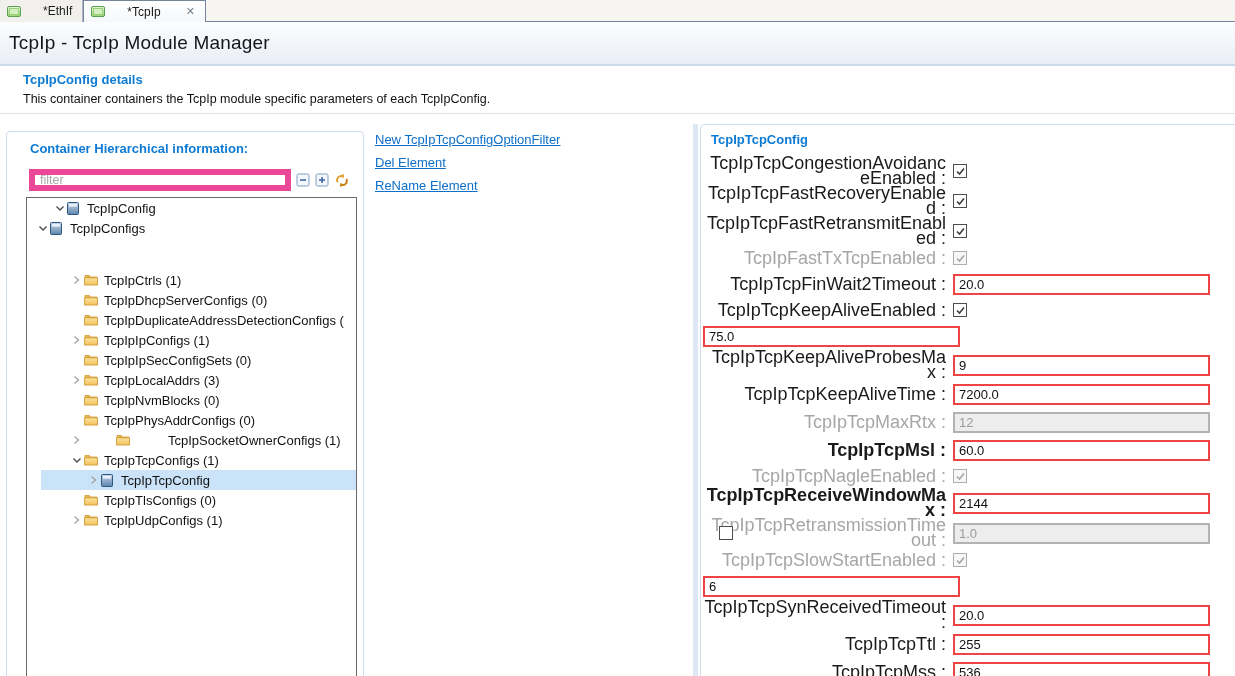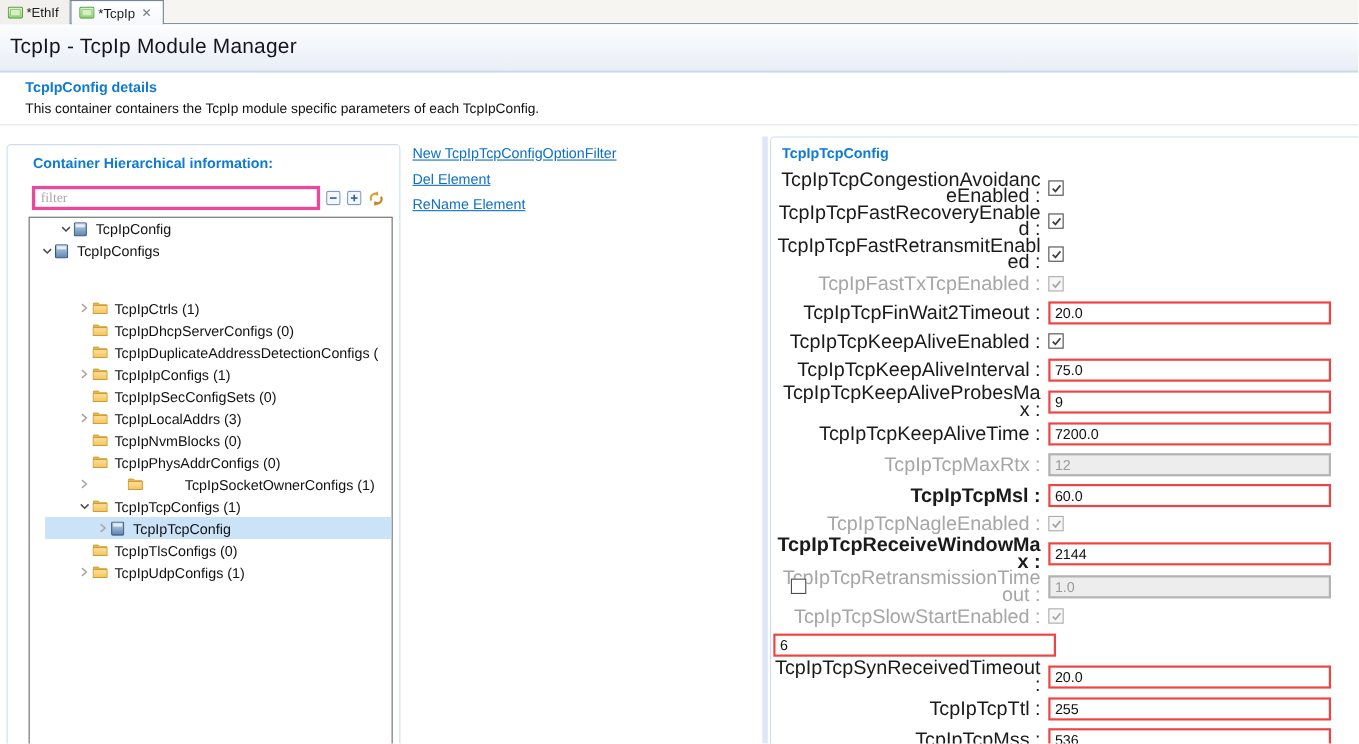--- a/index.html
+++ b/index.html
@@ -3,21 +3,21 @@
 <meta charset="utf-8">
 <style>
   * { margin:0; padding:0; box-sizing:border-box; }
   html,body { width:1235px; height:676px; overflow:hidden; background:#fff;
     font-family:"Liberation Sans", sans-serif; color:#1a1a1a; }
   body { position:relative; }
 
   
   .tabbar { position:absolute; left:0; top:0; width:1235px; height:22px;
     background:#f6f5f2; border-bottom:1px solid #75869c; display:flex; }
-  .tab { display:flex; align-items:center; gap:3px; padding:0 10px 0 7px;
+  .tab { display:flex; align-items:center; gap:22px; padding:0 10px 0 7px;
     font-size:12px; color:#1c1c1c; height:22px; border-right:1px solid #aab4c2;
     background:#f1f0ec; cursor:default; }
   .tab .tab-icon { display:inline-flex; }
   .tab.active { background:linear-gradient(#ffffff,#f6f8fb);
     border:1px solid #75869c; border-bottom:none; height:22px; position:relative; z-index:2; }
   .tab-close { color:#76828f; font-size:11px; margin-left:3px; cursor:pointer; }
 
   
   .titlebar { position:absolute; left:0; top:22px; width:1235px; height:44px;
     background:linear-gradient(#fcfdfe,#e9eef6);
@@ -35,22 +35,22 @@
   .section-title { color:#0d7bd4; font-weight:bold; font-size:13px; }
   .left-section  { left:6px;  top:131px; width:358px; height:560px; }
   .left-section .section-title { position:absolute; left:23px; top:9px; }
   .right-section { left:700px; top:124px; width:560px; height:566px; }
   .right-section .section-title { position:absolute; left:10px; top:7px; }
   .sash { position:absolute; left:693px; top:124px; width:5px; height:552px; background:#dde7f5; }
 
   
   .filter-row { position:absolute; left:22px; top:37px; width:324px; height:22px;
     display:flex; align-items:center; }
-  .filter-input { width:262px; height:22px; border:3px solid #ec4899; font-size:12.5px;
-    padding:0 5px; color:#222; font-family:Liberation Serif, serif; }
+  .filter-input { width:262px; height:22px; border:6px solid #ec4899; font-size:12.5px;
+    padding:0 5px; color:#222; font-family:Liberation Sans, sans-serif; }
   .filter-input::placeholder { color:#a9a9a9; }
   .tool-btn { display:inline-flex; margin-left:5px; cursor:pointer; }
   .refresh-btn { display:inline-flex; margin-left:5px; cursor:pointer; }
 
   
   .tree { position:absolute; left:19px; top:65px; width:331px; height:494px;
     border:1px solid #6a6a6a; background:#fff; overflow:hidden; font-size:13px; }
   .tree-row { position:relative; height:20px; display:flex; align-items:center;
     white-space:nowrap; cursor:default; }
   .tree-row .twist { width:15px; display:inline-flex; justify-content:center; z-index:1; cursor:pointer; }
@@ -476,21 +476,20 @@
       </div>
       <div class="frow cb-row">
         <div class="flabel">TcpIpTcpKeepAliveEnabled :</div>
         <span class="cbox">
           <svg width="11" height="11" viewBox="0 0 11 11">
             <polyline points="2,5.5 4.5,8 9,2.5" fill="none" stroke="currentColor" stroke-width="1.6"></polyline>
           </svg>
         </span>
       </div>
       <div class="frow in-row">
-        <div class="flabel">TcpIpTcpKeepAliveInterval :</div>
         <input class="fin" value="75.0" style="">
       </div>
       <div class="frow in-row">
         <div class="flabel">TcpIpTcpKeepAliveProbesMax :</div>
         <input class="fin" value="9" style="">
       </div>
       <div class="frow in-row">
         <div class="flabel">TcpIpTcpKeepAliveTime :</div>
         <input class="fin" value="7200.0" style="">
       </div>

